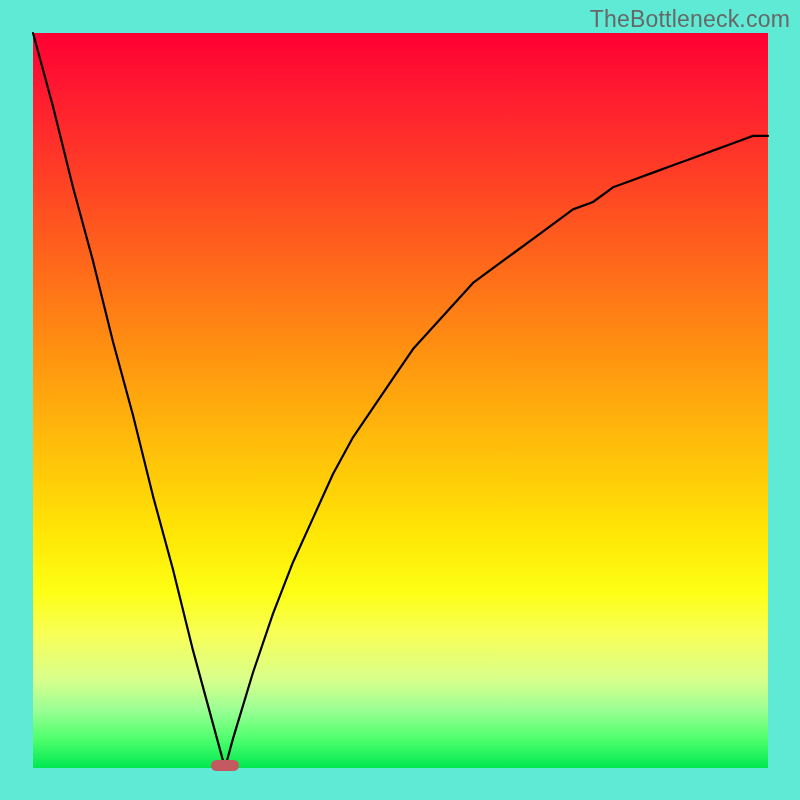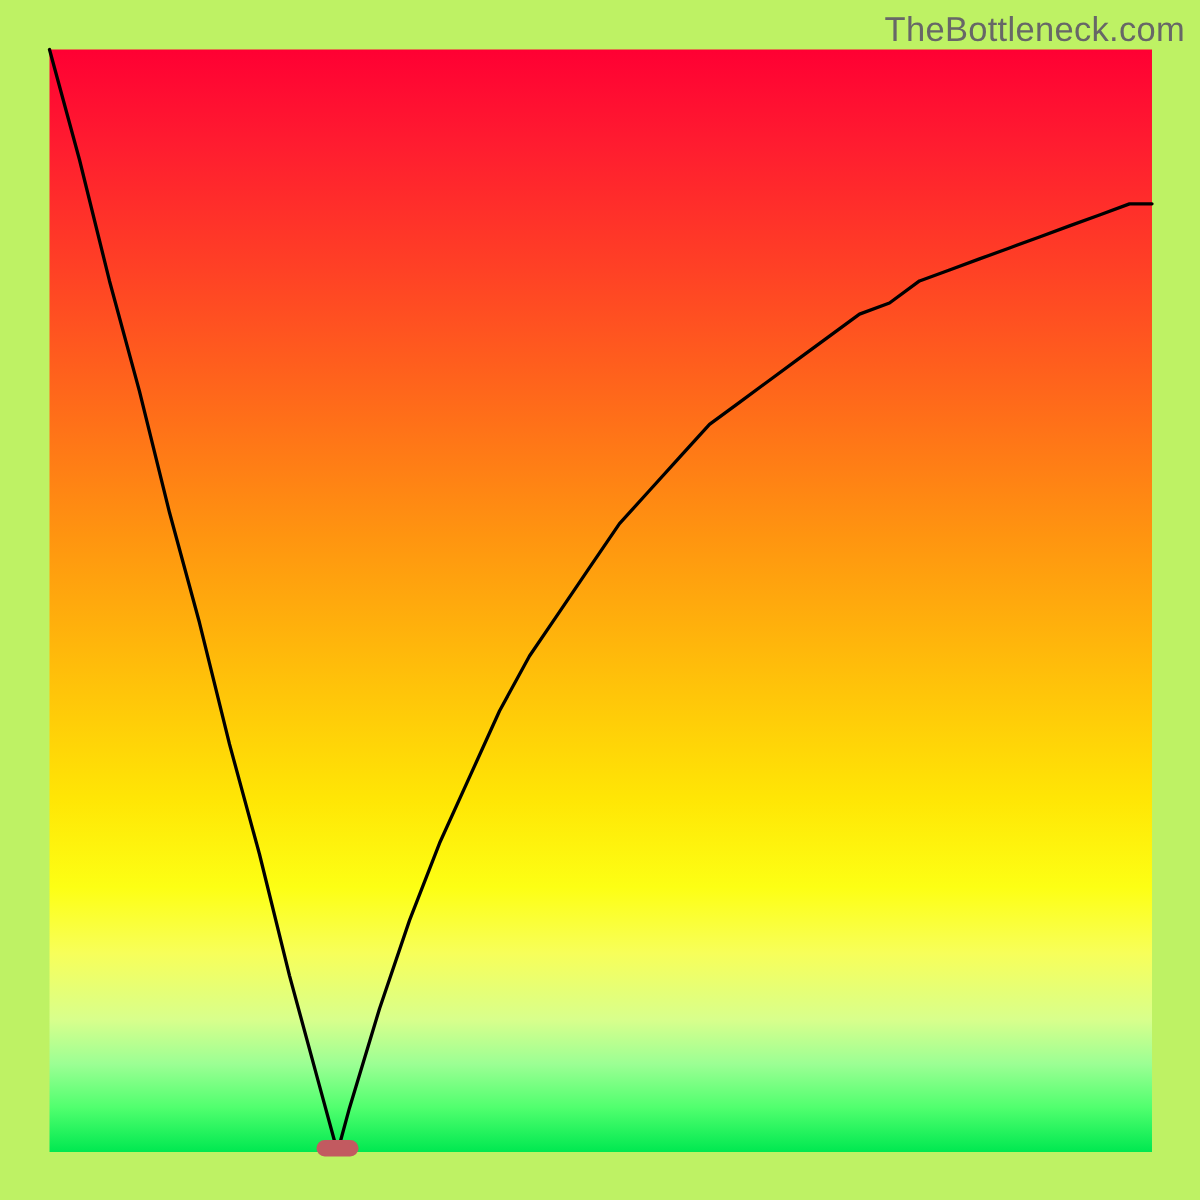--- a/index.html
+++ b/index.html
@@ -8,21 +8,21 @@
     width: 800px;
     height: 800px;
     background: #000;
     overflow: hidden;
     font-family: Arial, Helvetica, sans-serif;
   }
   .frame {
     position: relative;
     width: 800px;
     height: 800px;
-    background: #bef264;
+    background: #5eead4;
   }
   .plot-area {
     position: absolute;
     left: 33px;
     top: 33px;
     width: 735px;
     height: 735px;
     
     background: linear-gradient(to bottom,
       #ff0033 0%,

